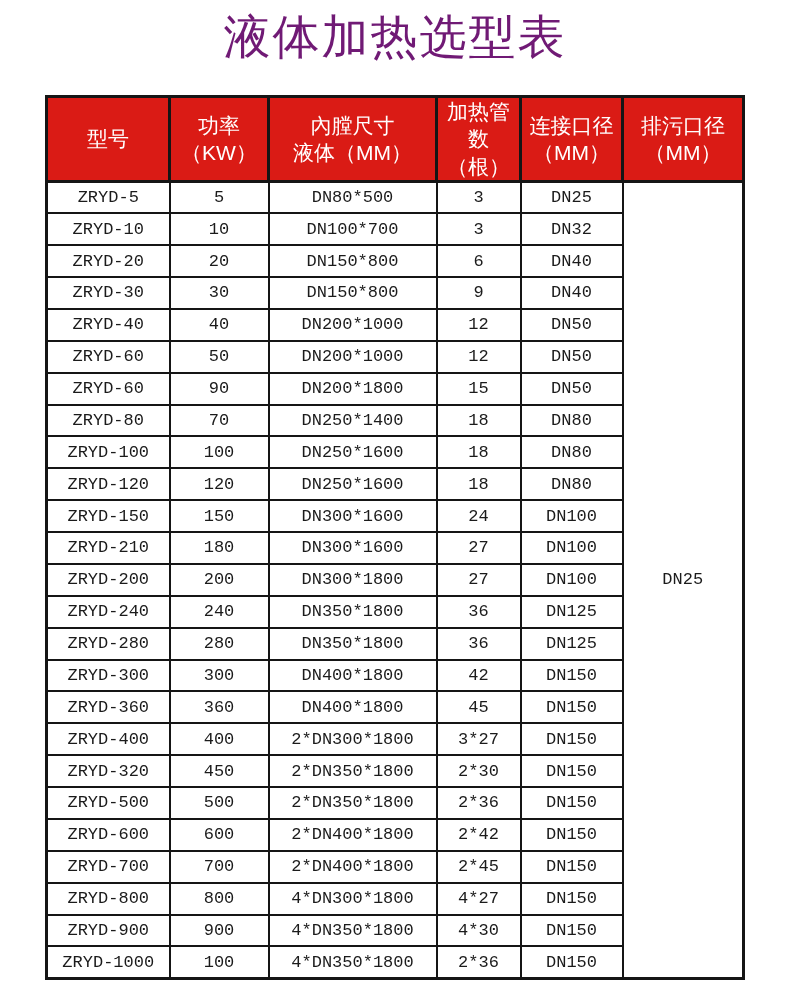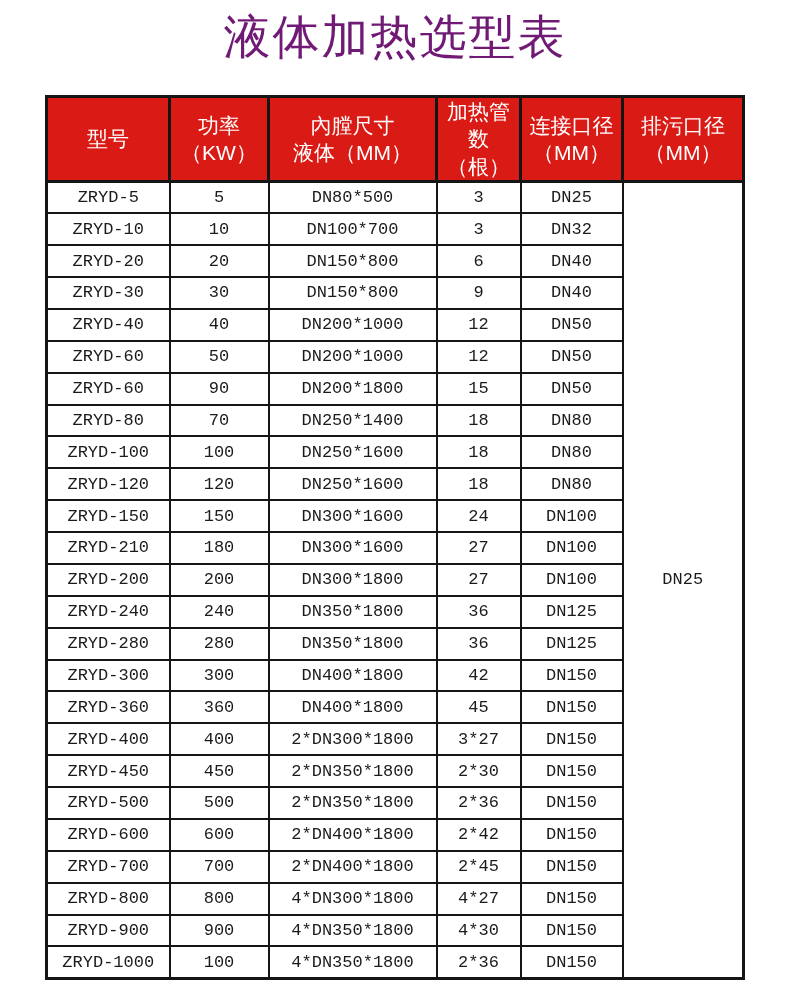--- a/index.html
+++ b/index.html
@@ -221,21 +221,21 @@
         <td>DN150</td>
       </tr>
       <tr>
         <td>ZRYD-400</td>
         <td>400</td>
         <td>2*DN300*1800</td>
         <td>3*27</td>
         <td>DN150</td>
       </tr>
       <tr>
-        <td>ZRYD-450</td>
+        <td>ZRYD-320</td>
         <td>450</td>
         <td>2*DN350*1800</td>
         <td>2*30</td>
         <td>DN150</td>
       </tr>
       <tr>
         <td>ZRYD-500</td>
         <td>500</td>
         <td>2*DN350*1800</td>
         <td>2*36</td>

